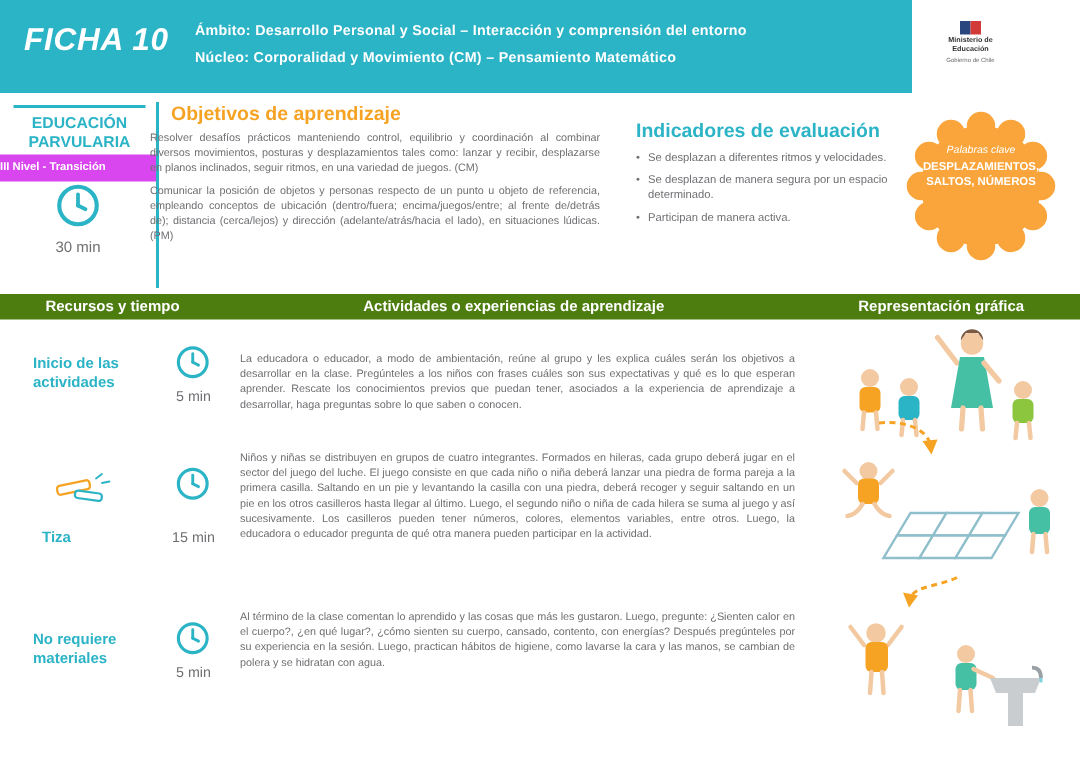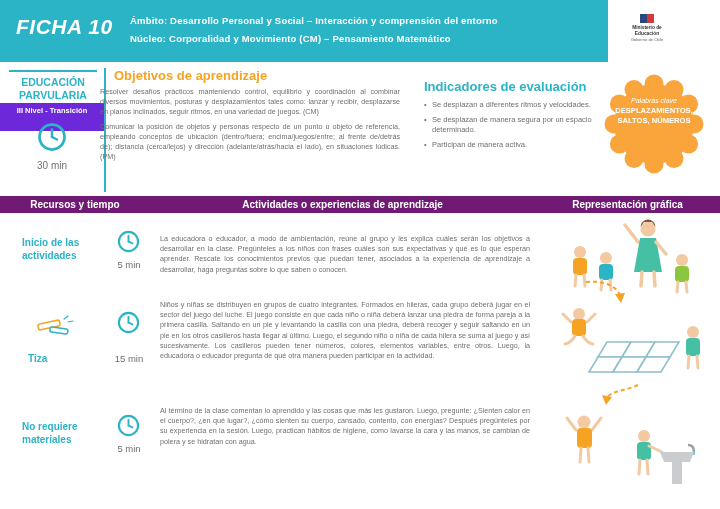--- a/index.html
+++ b/index.html
@@ -16,21 +16,21 @@
   .mineduc-emblem .r{position:absolute;left:7px;top:0;width:7px;height:9px;background:#d23a3a;}
   .mineduc-name{font-size:4.8px;font-weight:bold;color:#333;line-height:1.15;}
   .mineduc-sub{font-size:4px;color:#666;margin-top:1px;}
   .uce{position:absolute;left:676px;top:12px;width:42px;color:#fff;}
   .uce-top{display:flex;align-items:flex-start;gap:2px;}
   .uce-name{font-size:15px;font-weight:bold;letter-spacing:1px;}
   .uce-sub{font-size:4px;letter-spacing:.3px;line-height:1.35;margin-top:3px;}
 
   
   .program{position:absolute;left:9px;top:70px;width:88px;text-align:center;color:#2BB3C6;font-weight:bold;font-size:10.5px;line-height:1.2;padding:4px 0;border-top:2px solid #2BB3C6;border-bottom:6px solid #b91c1c;box-sizing:border-box;}
-  .level{position:absolute;left:0;top:103px;width:104px;height:28px;background:#6d28d9;color:#fff;font-size:7.5px;font-weight:bold;text-align:center;line-height:15px;}
+  .level{position:absolute;left:0;top:103px;width:104px;height:18px;background:#d946ef;color:#fff;font-size:7.5px;font-weight:bold;line-height:15px;}
   .vdivider{position:absolute;left:104px;top:68px;width:2px;height:124px;background:#2BB3C6;}
   .big-clock{position:absolute;left:37px;top:122px;}
   .duration{position:absolute;left:0;top:160px;width:104px;text-align:center;color:#6E6F72;font-size:10px;}
 
   
   .obj-title{position:absolute;left:114px;top:68px;color:#F6A324;font-size:13px;font-weight:bold;}
   .obj-body{position:absolute;left:100px;top:87px;width:300px;color:#6E6F72;font-size:7.2px;line-height:1.4;text-align:justify;}
   .obj-body p{margin:0 0 5px 0;}
 
   
@@ -39,21 +39,21 @@
   .ind-list li{position:relative;padding-left:8px;color:#6E6F72;font-size:7.5px;line-height:1.35;margin-bottom:5px;}
   .ind-list li::before{content:"\2022";position:absolute;left:0;color:#6E6F72;}
 
   
   .flower{position:absolute;left:604px;top:74px;}
   .flower-text{position:absolute;left:610px;top:97px;width:88px;text-align:center;color:#fff;}
   .kw-label{font-size:7px;font-style:italic;margin-bottom:2px;}
   .kw-words{font-size:7.6px;font-weight:bold;line-height:1.35;}
 
   
-  .thead{position:absolute;left:0;top:196px;width:720px;height:17px;background:#701a75;}
+  .thead{position:absolute;left:0;top:196px;width:720px;height:17px;background:#4d7c0f;}
   .th{position:absolute;top:0;height:17px;line-height:17px;text-align:center;color:#fff;font-size:10px;font-weight:bold;}
   .th1{left:0;width:150px;} .th2{left:150px;width:385px;} .th3{left:535px;width:185px;}
 
   .res-label{position:absolute;color:#2BB3C6;font-weight:bold;font-size:10px;line-height:1.25;}
   .time-label{position:absolute;color:#6E6F72;font-size:9.5px;text-align:center;width:44px;}
   .activity{position:absolute;left:160px;width:370px;color:#6E6F72;font-size:7.2px;line-height:1.42;text-align:justify;}
   .small-clock{position:absolute;}
   .illus{position:absolute;}
 </style>
 </head>

